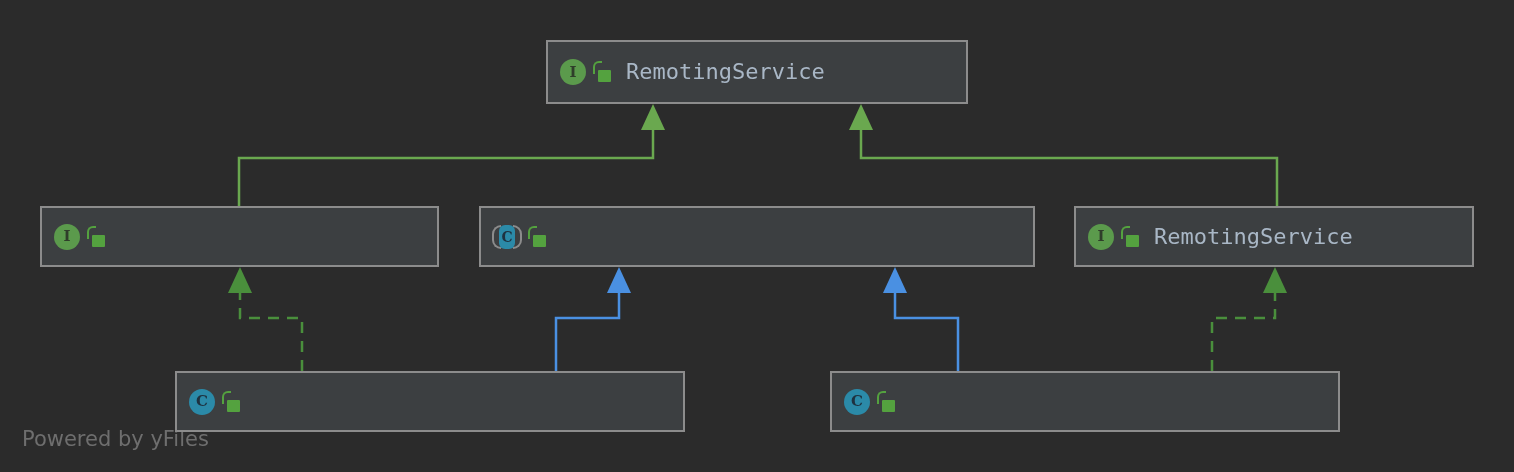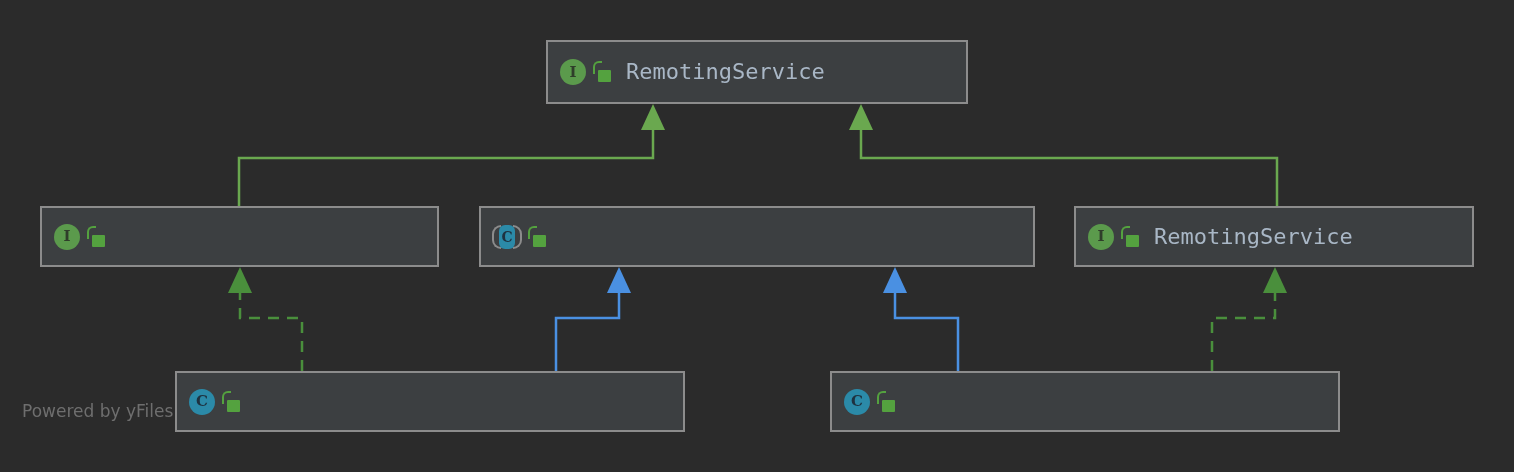--- a/index.html
+++ b/index.html
@@ -156,24 +156,24 @@
     color: #a9b7c6;
     font-family: "DejaVu Sans Mono", monospace;
     font-size: 22px;
     letter-spacing: 0px;
     white-space: nowrap;
     line-height: 1;
   }
   #watermark {
     position: absolute;
     left: 22px;
-    top: 401px;
+    top: 427px;
     color: #6e6e6e;
     font-family: "DejaVu Sans", sans-serif;
-    font-size: 17px;
+    font-size: 21px;
     z-index: 2;
     white-space: nowrap;
   }
 </style>
 </head>
 <body>
 
 <div id="diagram-canvas">
 
   <svg id="edge-layer" width="1514" height="472" viewBox="0 0 1514 472">

